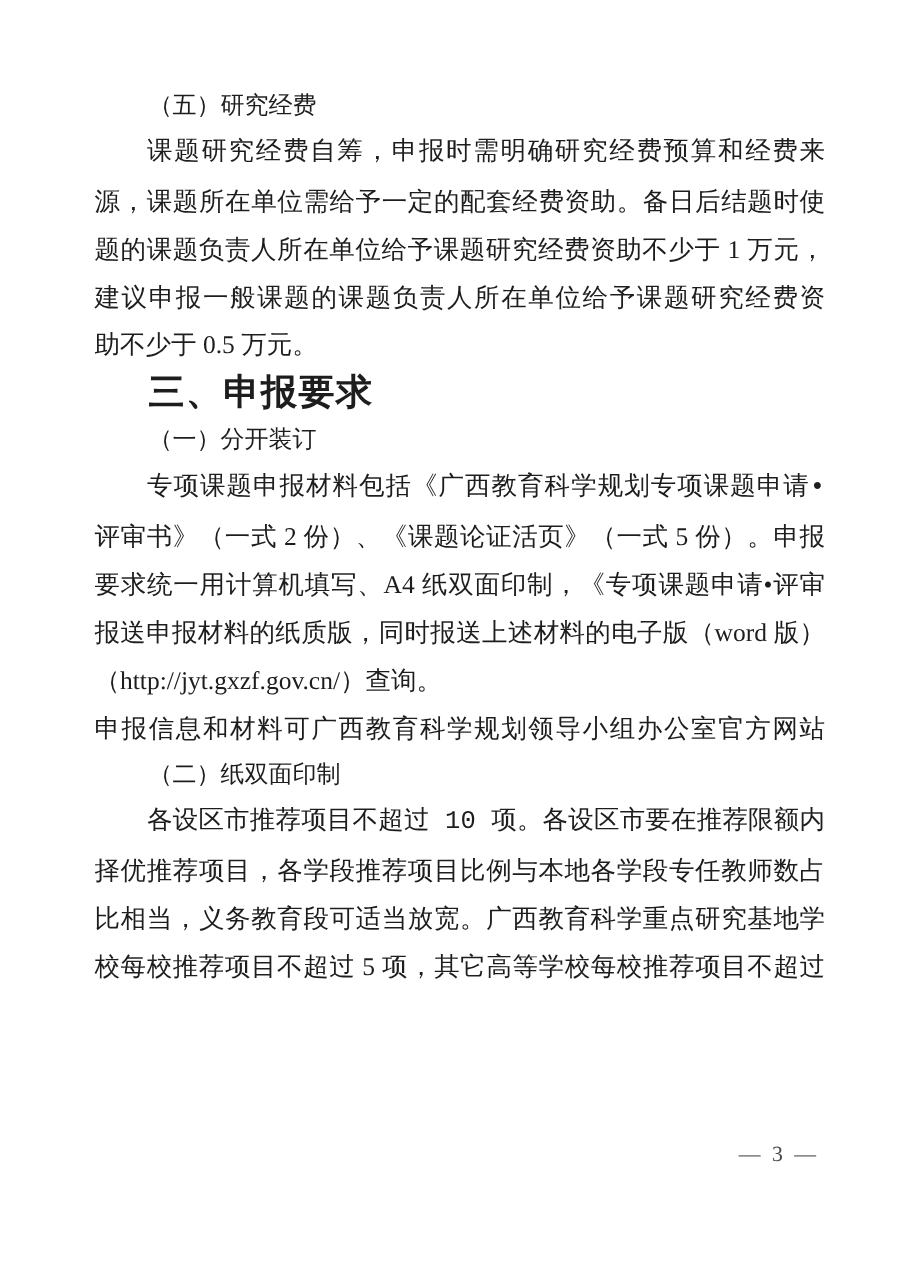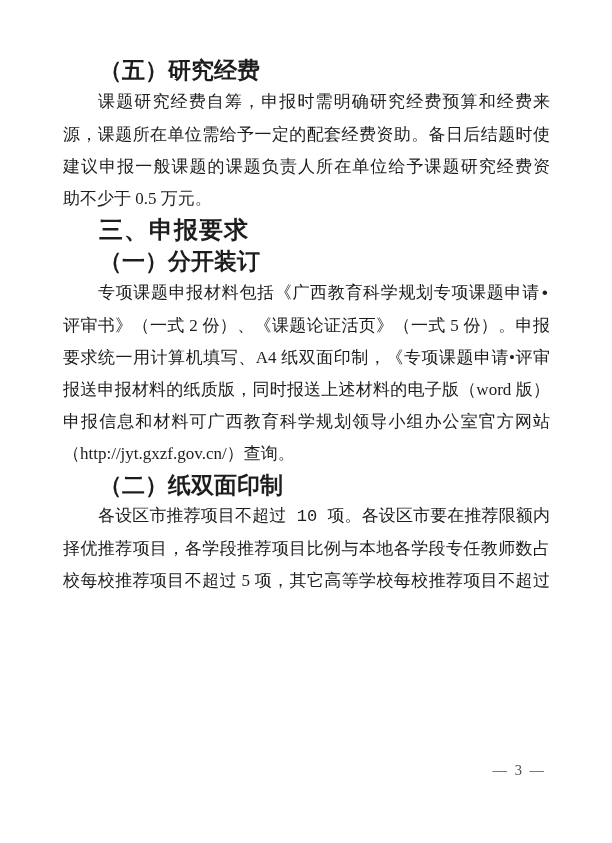--- a/index.html
+++ b/index.html
@@ -35,22 +35,22 @@
     text-align-last: justify;
   }
   
   .indent {
     text-indent: 35px;
     font-family: Liberation Mono, monospace;
   }
   
   .heading-kai {
     padding-left: 36px;
-    font-size: 23px;
-    font-weight: 700;
+    font-size: 16px;
+    font-weight: 400;
   }
   
   .heading-bold {
     padding-left: 36px;
     font-family: "Liberation Sans", "DejaVu Sans", sans-serif;
     font-weight: 700;
     font-size: 24px;
     letter-spacing: 1px;
   }
   .footer {
@@ -67,36 +67,38 @@
 </head>
 <body>
 
 <div class="page">
   <div class="content">
 
     <div class="line heading-kai">（五）研究经费</div>
 
     <div class="line jboth indent">课题研究经费自筹，申报时需明确研究经费预算和经费来</div>
     <div class="line jboth">源，课题所在单位需给予一定的配套经费资助。备日后结题时使用</div>
+    <div class="line jboth">题的课题负责人所在单位给予课题研究经费资助不少于 1 万元，</div>
     <div class="line jboth">建议申报一般课题的课题负责人所在单位给予课题研究经费资</div>
     <div class="line">助不少于 0.5 万元。</div>
 
     <div class="line heading-bold">三、申报要求</div>
 
     <div class="line heading-kai">（一）分开装订</div>
 
     <div class="line jboth indent">专项课题申报材料包括《广西教育科学规划专项课题申请•</div>
     <div class="line jboth">评审书》（一式 2 份）、《课题论证活页》（一式 5 份）。申报材料</div>
     <div class="line jboth">要求统一用计算机填写、A4 纸双面印制，《专项课题申请•评审</div>
     <div class="line jboth">报送申报材料的纸质版，同时报送上述材料的电子版（word 版）</div>
+    <div class="line">（http://jyt.gxzf.gov.cn/）查询。</div>
     <div class="line jboth">申报信息和材料可广西教育科学规划领导小组办公室官方网站</div>
-    <div class="line">（http://jyt.gxzf.gov.cn/）查询。</div>
 
     <div class="line heading-kai">（二）纸双面印制</div>
 
     <div class="line jboth indent">各设区市推荐项目不超过 10 项。各设区市要在推荐限额内</div>
     <div class="line jboth">择优推荐项目，各学段推荐项目比例与本地各学段专任教师数占</div>
+    <div class="line jboth">比相当，义务教育段可适当放宽。广西教育科学重点研究基地学</div>
     <div class="line jboth">校每校推荐项目不超过 5 项，其它高等学校每校推荐项目不超过</div>
 
   </div>
 
   <div class="footer">— 3 —</div>
 </div>
 
 </body></html>

